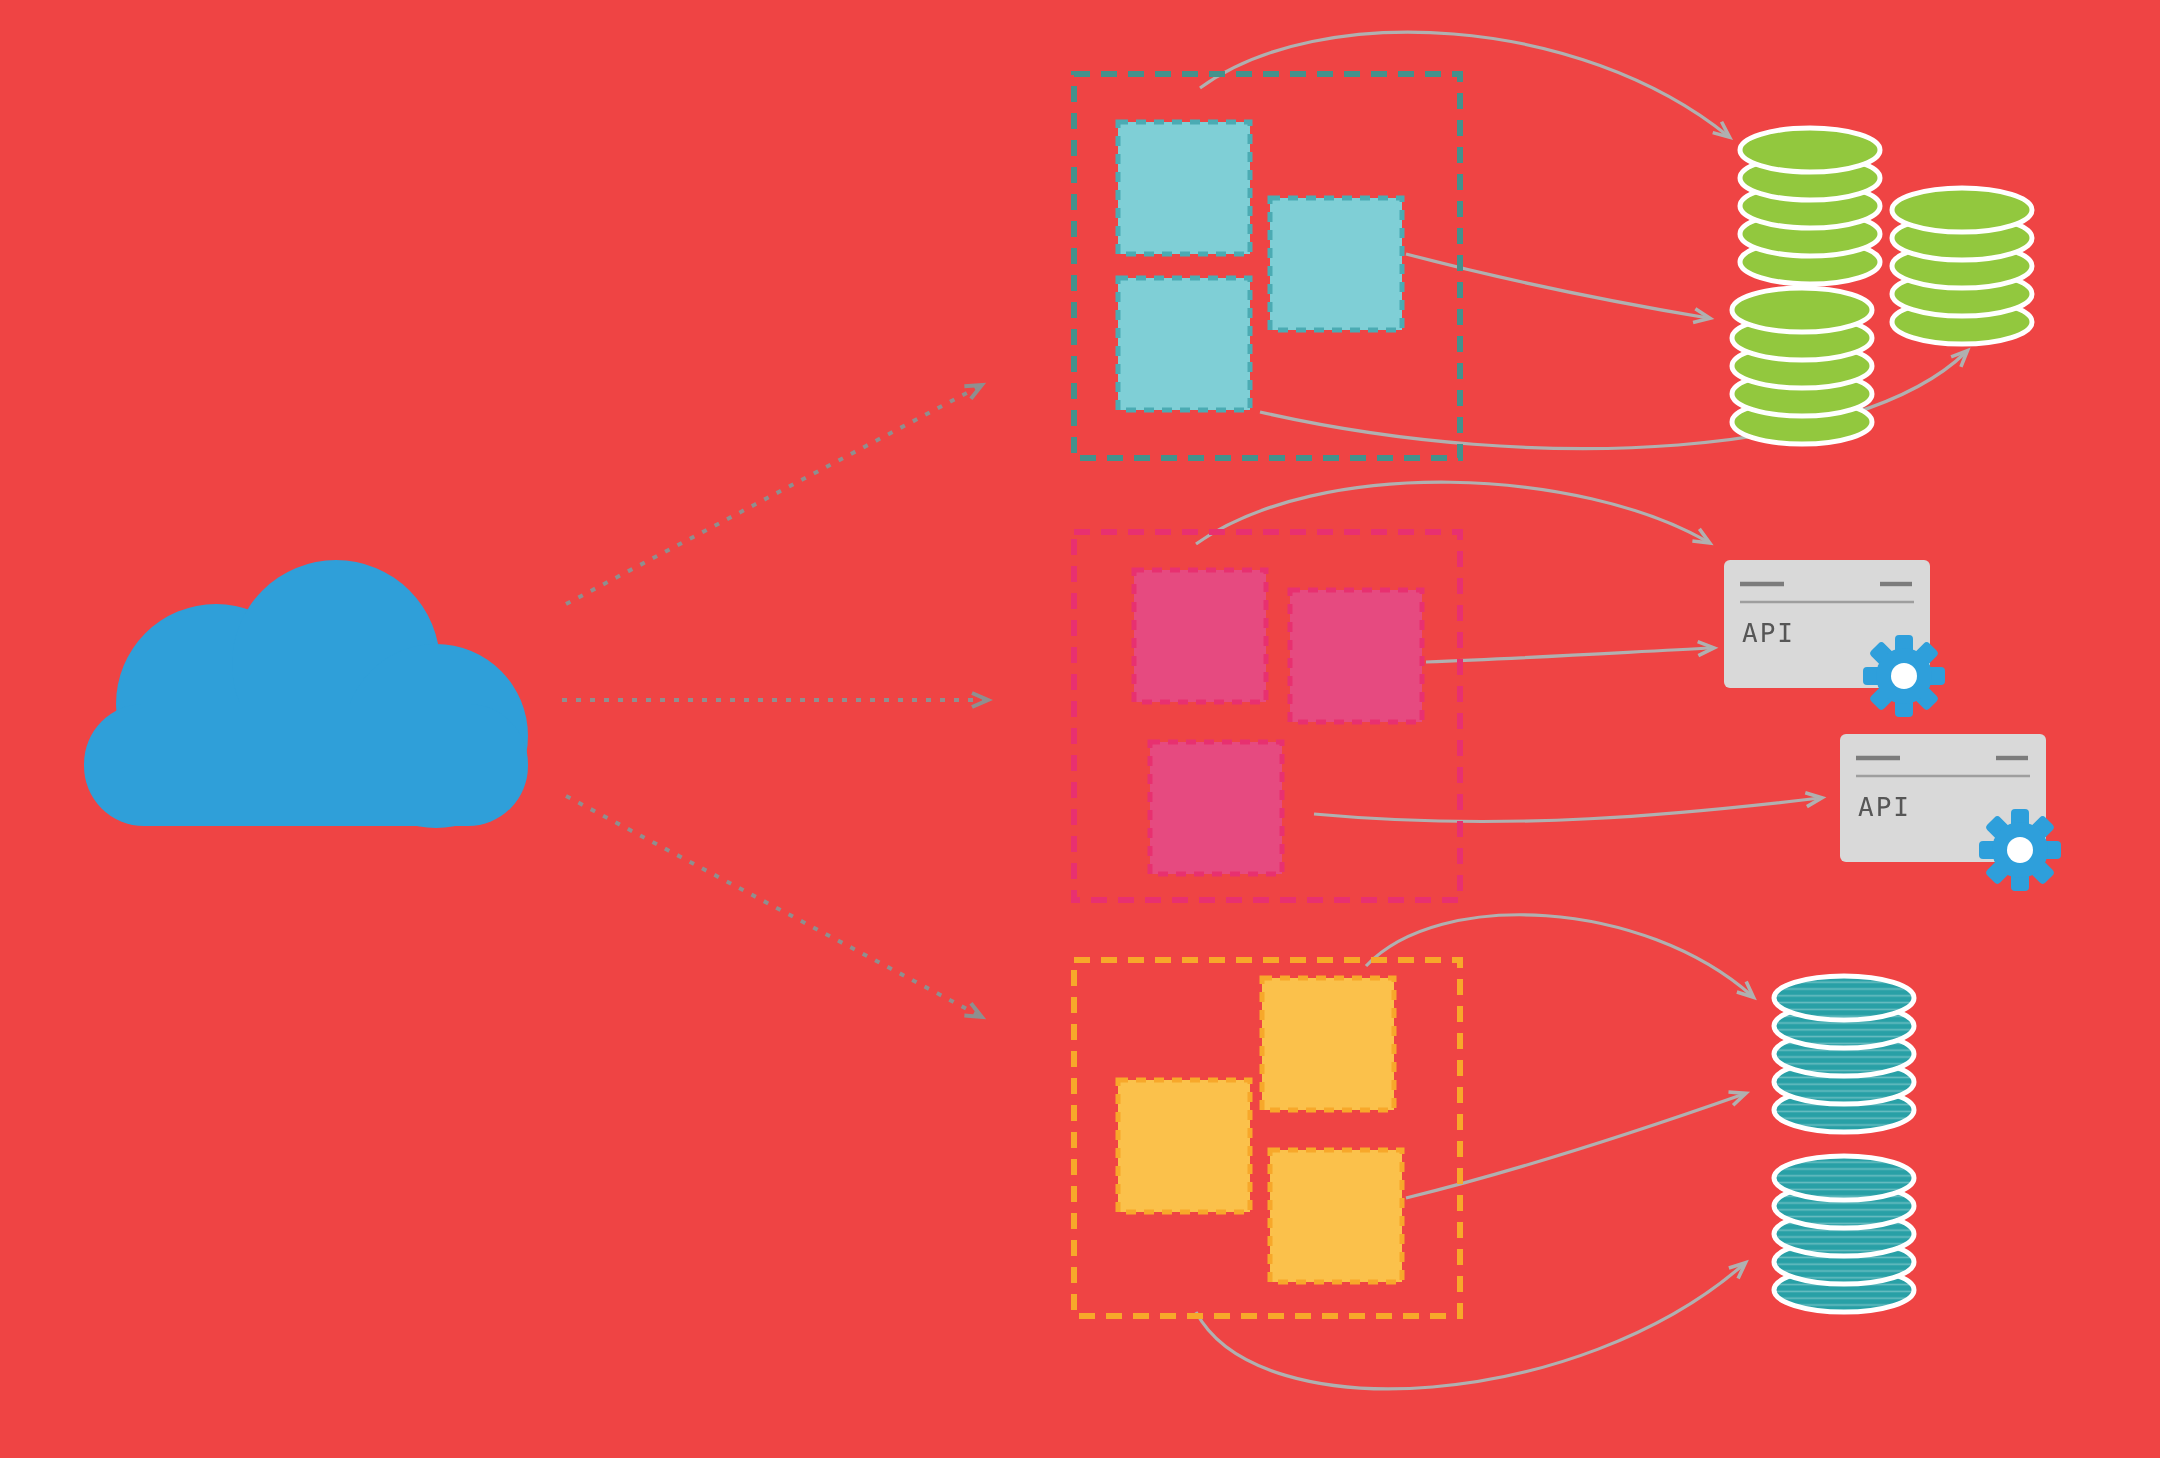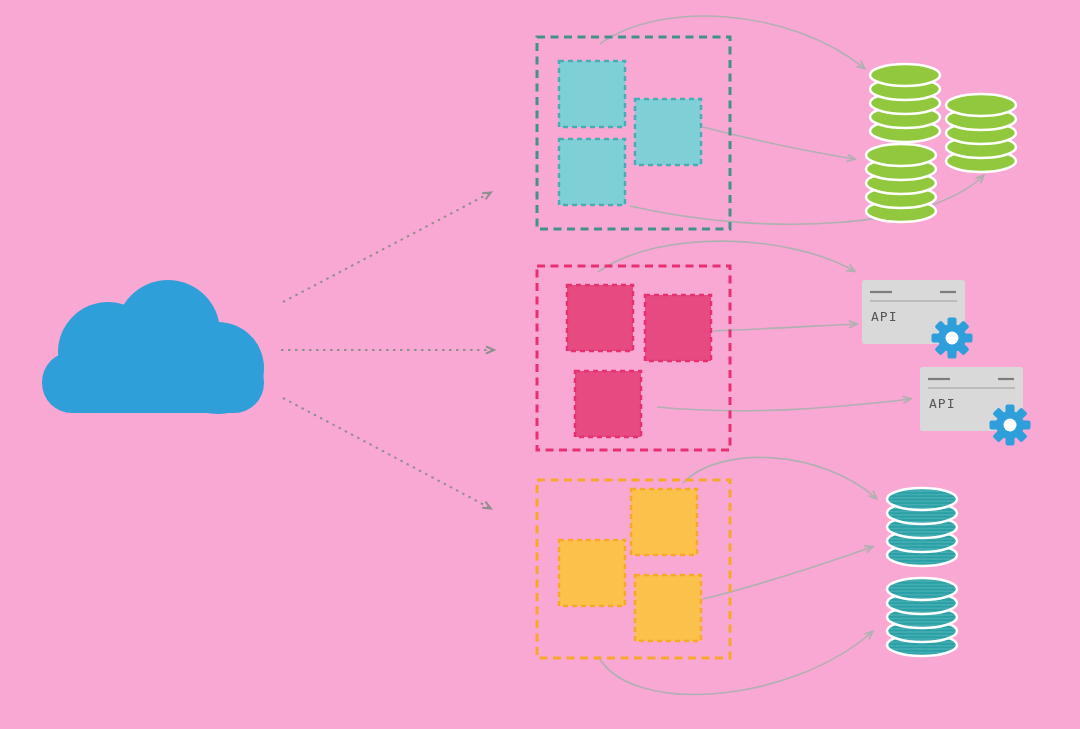--- a/index.html
+++ b/index.html
@@ -1,17 +1,17 @@
 <!DOCTYPE html>
 <html style="--cloud-blue: #2F9FD9; --teal: #44918C; --teal-square-stroke: #4BABB3; --teal-fill: #7FCFD6; --pink: #E83070; --pink-fill: #E64A80; --orange: #F7A82A; --orange-fill: #FBC14B; --green-db: #92C83E; --teal-db: #28A0A6; --card-gray: #D9D9D9; --card-line: #7C7C7C; --gear-blue: #2E9FDB; --arrow-gray: #B0B0B0; --dotted-gray: #8F8F8F; --api-text: #565656;"><head>
 <meta charset="utf-8">
 <style>
   html,body{margin:0;padding:0;background:#ffffff;}
   body{font-family:"DejaVu Sans",sans-serif;}
-  .canvas{position:relative;width:1080px;height:729px;background:#f9a8d4;overflow:hidden;}
+  .canvas{position:relative;width:1080px;height:729px;background:#ef4444;overflow:hidden;}
   svg{display:block;}
 
   .cloud{fill:var(--cloud-blue,#2F9FD9);}
 
   .dotted-arrow{stroke:var(--dotted-gray,#8F8F8F);stroke-width:2;stroke-dasharray:2.5 4.5;fill:none;}
   .curve-arrow{stroke:var(--arrow-gray,#B0B0B0);stroke-width:1.6;fill:none;}
   .marker-curve-path{stroke:var(--arrow-gray,#B0B0B0);fill:none;}
   .marker-dotted-path{stroke:var(--dotted-gray,#8F8F8F);fill:none;}
 
   .group-box{fill:none;stroke-width:3;stroke-dasharray:8 5.5;}

